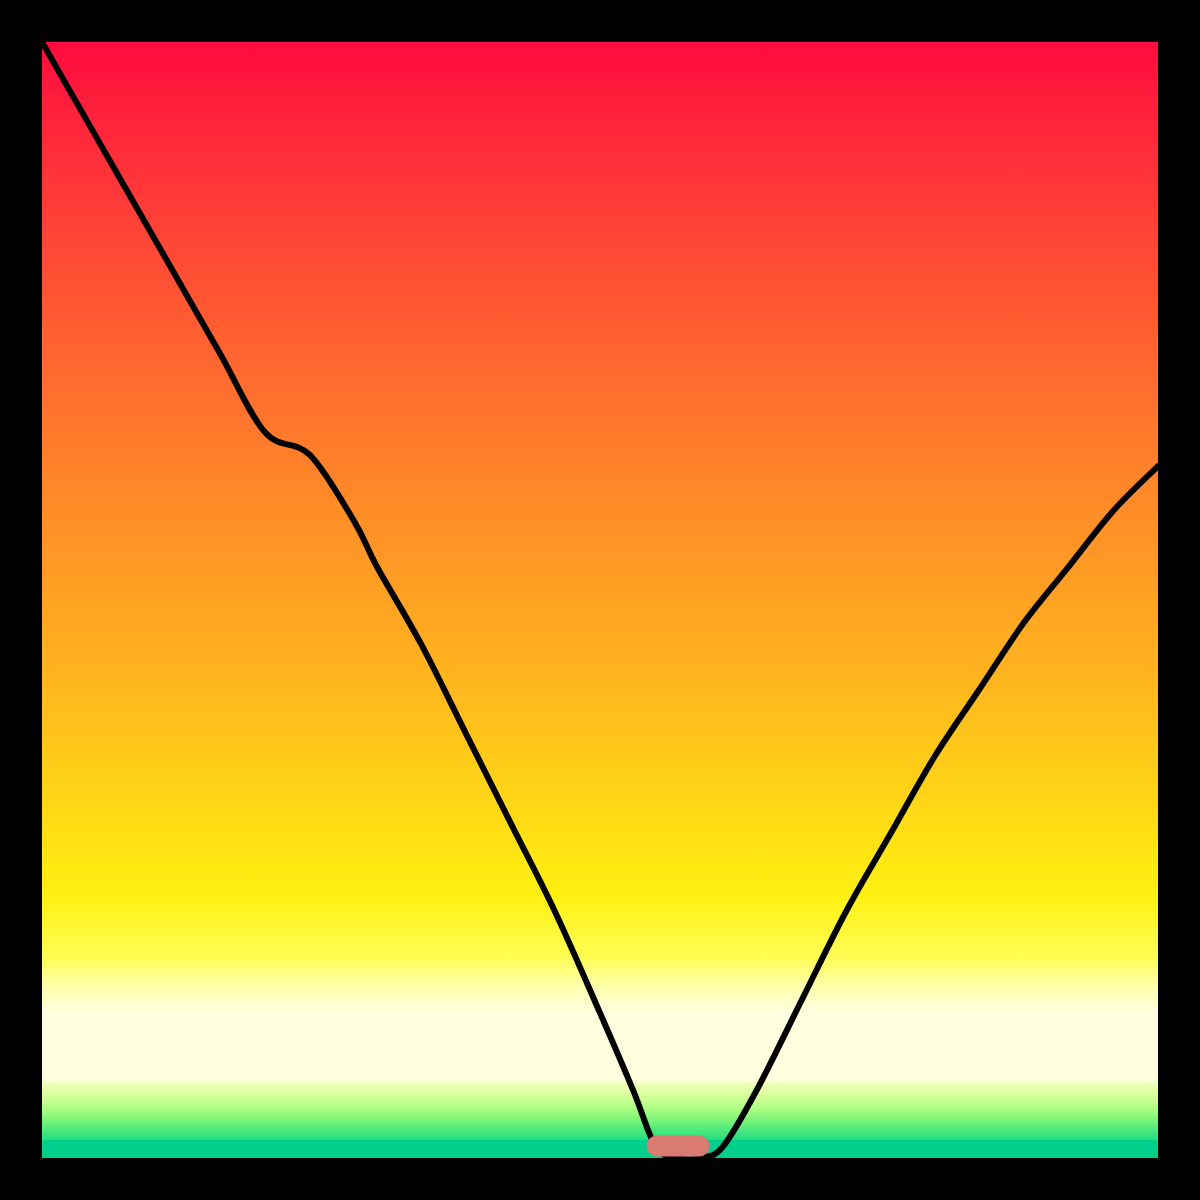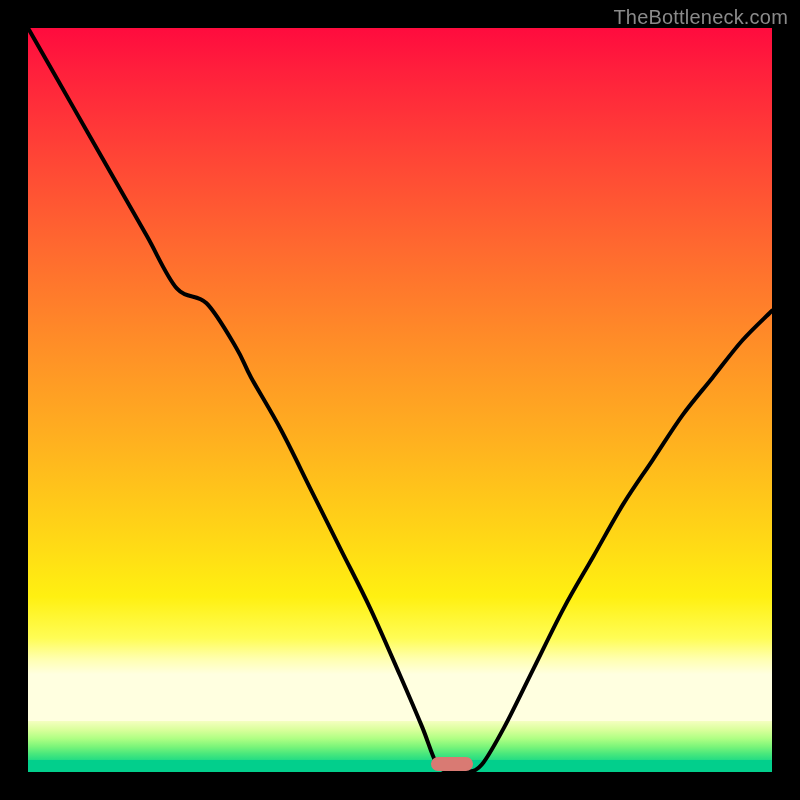--- a/index.html
+++ b/index.html
@@ -103,21 +103,20 @@
 </style>
 </head>
 <body>
 
 <div class="frame">
 
   <div class="plot-area"></div>
   <div class="green-bands"></div>
   <div class="bright-strip"></div>
 
-  <div class="watermark">TheBottleneck.com</div>
 
   <svg class="curve" viewBox="0 0 100 100" preserveAspectRatio="none">
     <path fill="none" stroke-width="4" stroke-linecap="round" stroke-linejoin="round" d="M 0.000 0.000 C 0.667 1.167, 2.667 4.667, 4.000 7.000 C 5.333 9.333, 6.667 11.667, 8.000 14.000 C 9.333 16.333, 10.667 18.667, 12.000 21.000 C 13.333 23.333, 14.667 25.667, 16.000 28.000 C 17.333 30.333, 18.667 33.500, 20.000 35.000 C 21.333 36.500, 22.667 35.667, 24.000 37.000 C 25.333 38.333, 27.000 41.333, 28.000 43.000 C 29.000 44.667, 29.000 45.167, 30.000 47.000 C 31.000 48.833, 32.667 51.500, 34.000 54.000 C 35.333 56.500, 36.667 59.333, 38.000 62.000 C 39.333 64.667, 40.667 67.333, 42.000 70.000 C 43.333 72.667, 44.667 75.167, 46.000 78.000 C 47.333 80.833, 48.833 84.333, 50.000 87.000 C 51.167 89.667, 52.167 92.000, 53.000 94.000 C 53.833 96.000, 54.333 98.000, 55.000 99.000 C 55.667 100.000, 56.333 99.833, 57.000 100.000 C 57.667 100.167, 58.333 100.167, 59.000 100.000 C 59.667 99.833, 60.167 100.000, 61.000 99.000 C 61.833 98.000, 62.833 96.167, 64.000 94.000 C 65.167 91.833, 66.667 88.667, 68.000 86.000 C 69.333 83.333, 70.667 80.500, 72.000 78.000 C 73.333 75.500, 74.667 73.333, 76.000 71.000 C 77.333 68.667, 78.667 66.167, 80.000 64.000 C 81.333 61.833, 82.667 60.000, 84.000 58.000 C 85.333 56.000, 86.667 53.833, 88.000 52.000 C 89.333 50.167, 90.667 48.667, 92.000 47.000 C 93.333 45.333, 94.667 43.500, 96.000 42.000 C 97.333 40.500, 99.333 38.667, 100.000 38.000" stroke="#000000" vector-effect="non-scaling-stroke"></path>
   </svg>
 
   <div class="pill" style="left: 431.08px; top: 757px; background: rgb(217, 122, 115);"></div>
 
 </div>
 
 </body></html>

